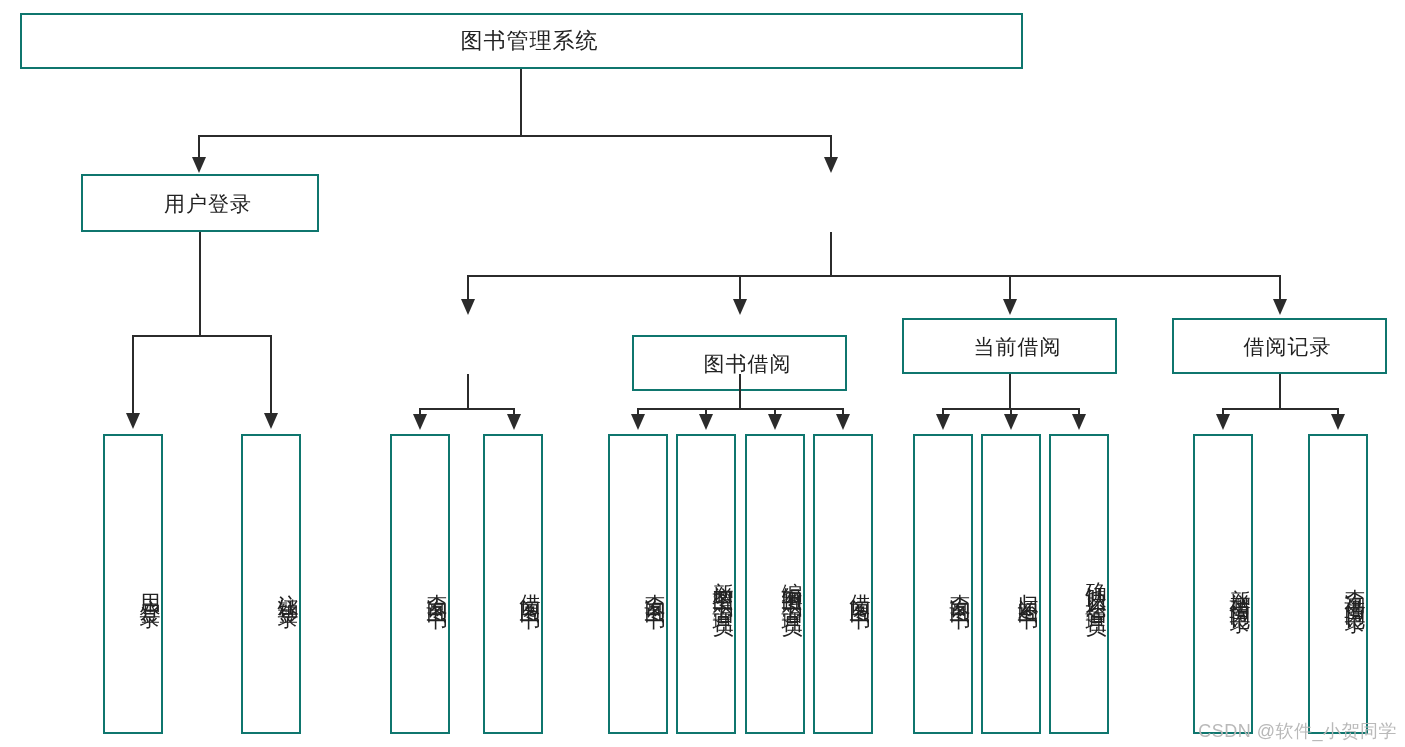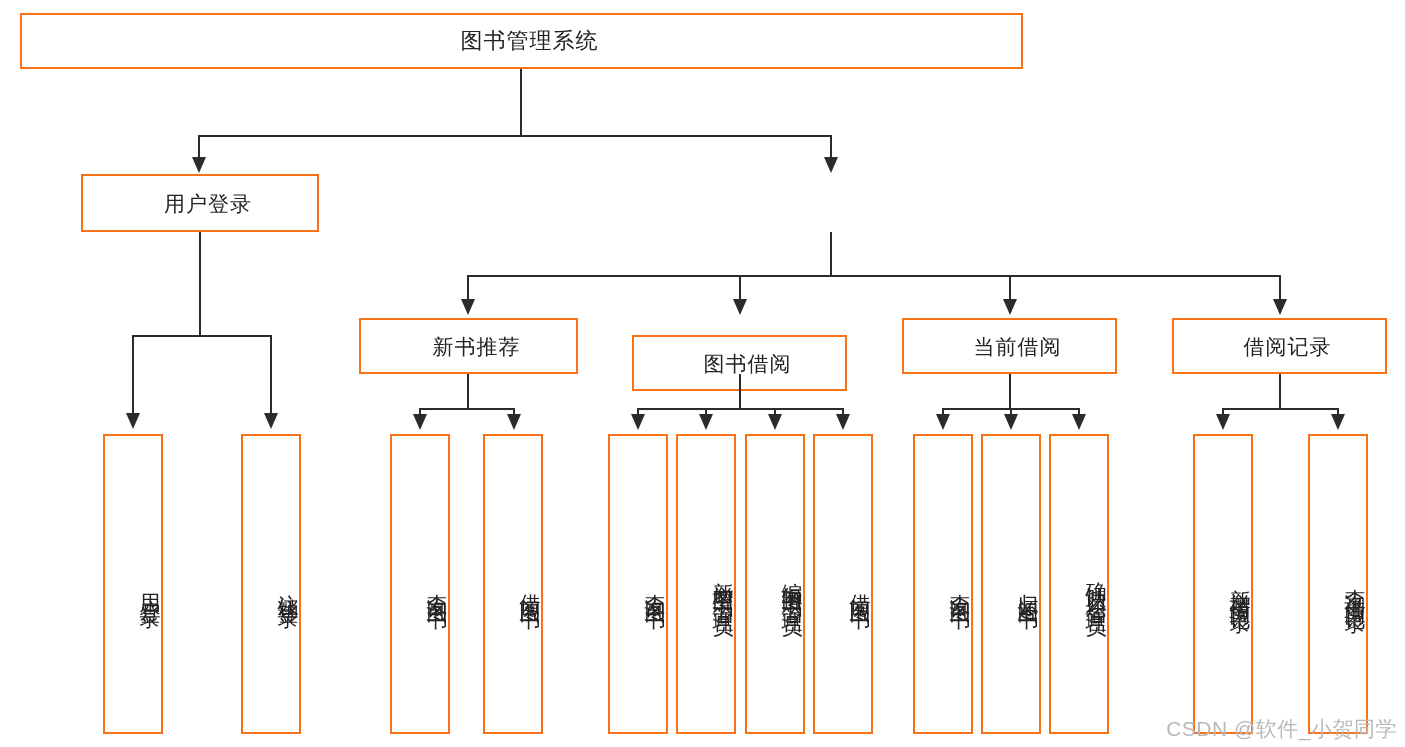--- a/index.html
+++ b/index.html
@@ -16,21 +16,21 @@
     width: 1405px;
     height: 747px;
     background: #ffffff;
     overflow: hidden;
   }
   
   .node {
     position: absolute;
     box-sizing: border-box;
     background: #ffffff;
-    border: 2px solid #f97316;
+    border: 2px solid #0f766e;
     display: flex;
     align-items: center;
     justify-content: center;
     color: #222222;
     padding-left: 16px;
   }
   .node.horizontal {
     font-size: 21px;
     letter-spacing: 1px;
     line-height: 1;
@@ -67,21 +67,21 @@
     height: 0;
     border-left: 7px solid transparent;
     border-right: 7px solid transparent;
     border-top: 16px solid #2b2b2b;
   }
   
   #watermark {
     position: absolute;
     right: 8px;
     bottom: 4px;
-    font-size: 21px;
+    font-size: 18px;
     color: #b9b9b9;
     white-space: nowrap;
     letter-spacing: 0.5px;
     margin-left: 43px;
   }
 </style>
 </head>
 <body>
 
 <div id="canvas">
@@ -115,23 +115,20 @@
   <div class="conn hline" style="left:467px; top:275px; width:814px;"></div>
   <div class="conn vline" style="left:467px; top:275px; height:26px;"></div>
   <div class="arrow" style="left:461px; top:299px;"></div>
   <div class="conn vline" style="left:739px; top:275px; height:26px;"></div>
   <div class="arrow" style="left:733px; top:299px;"></div>
   <div class="conn vline" style="left:1009px; top:275px; height:26px;"></div>
   <div class="arrow" style="left:1003px; top:299px;"></div>
   <div class="conn vline" style="left:1279px; top:275px; height:26px;"></div>
   <div class="arrow" style="left:1273px; top:299px;"></div>
 
-  <div class="node horizontal" style="left:359px; top:318px; width:219px; height:56px;">
-    <span>新书推荐</span>
-  </div>
   <div class="node horizontal" style="left:632px; top:318px; width:215px; height:56px;margin-top:17px;">
     <span>图书借阅</span>
   </div>
   <div class="node horizontal" style="left:1172px; top:318px; width:215px; height:56px;">
     <span>借阅记录</span>
   </div>
   <div class="node horizontal" style="left:902px; top:318px; width:215px; height:56px;">
     <span>当前借阅</span>
   </div>
 

